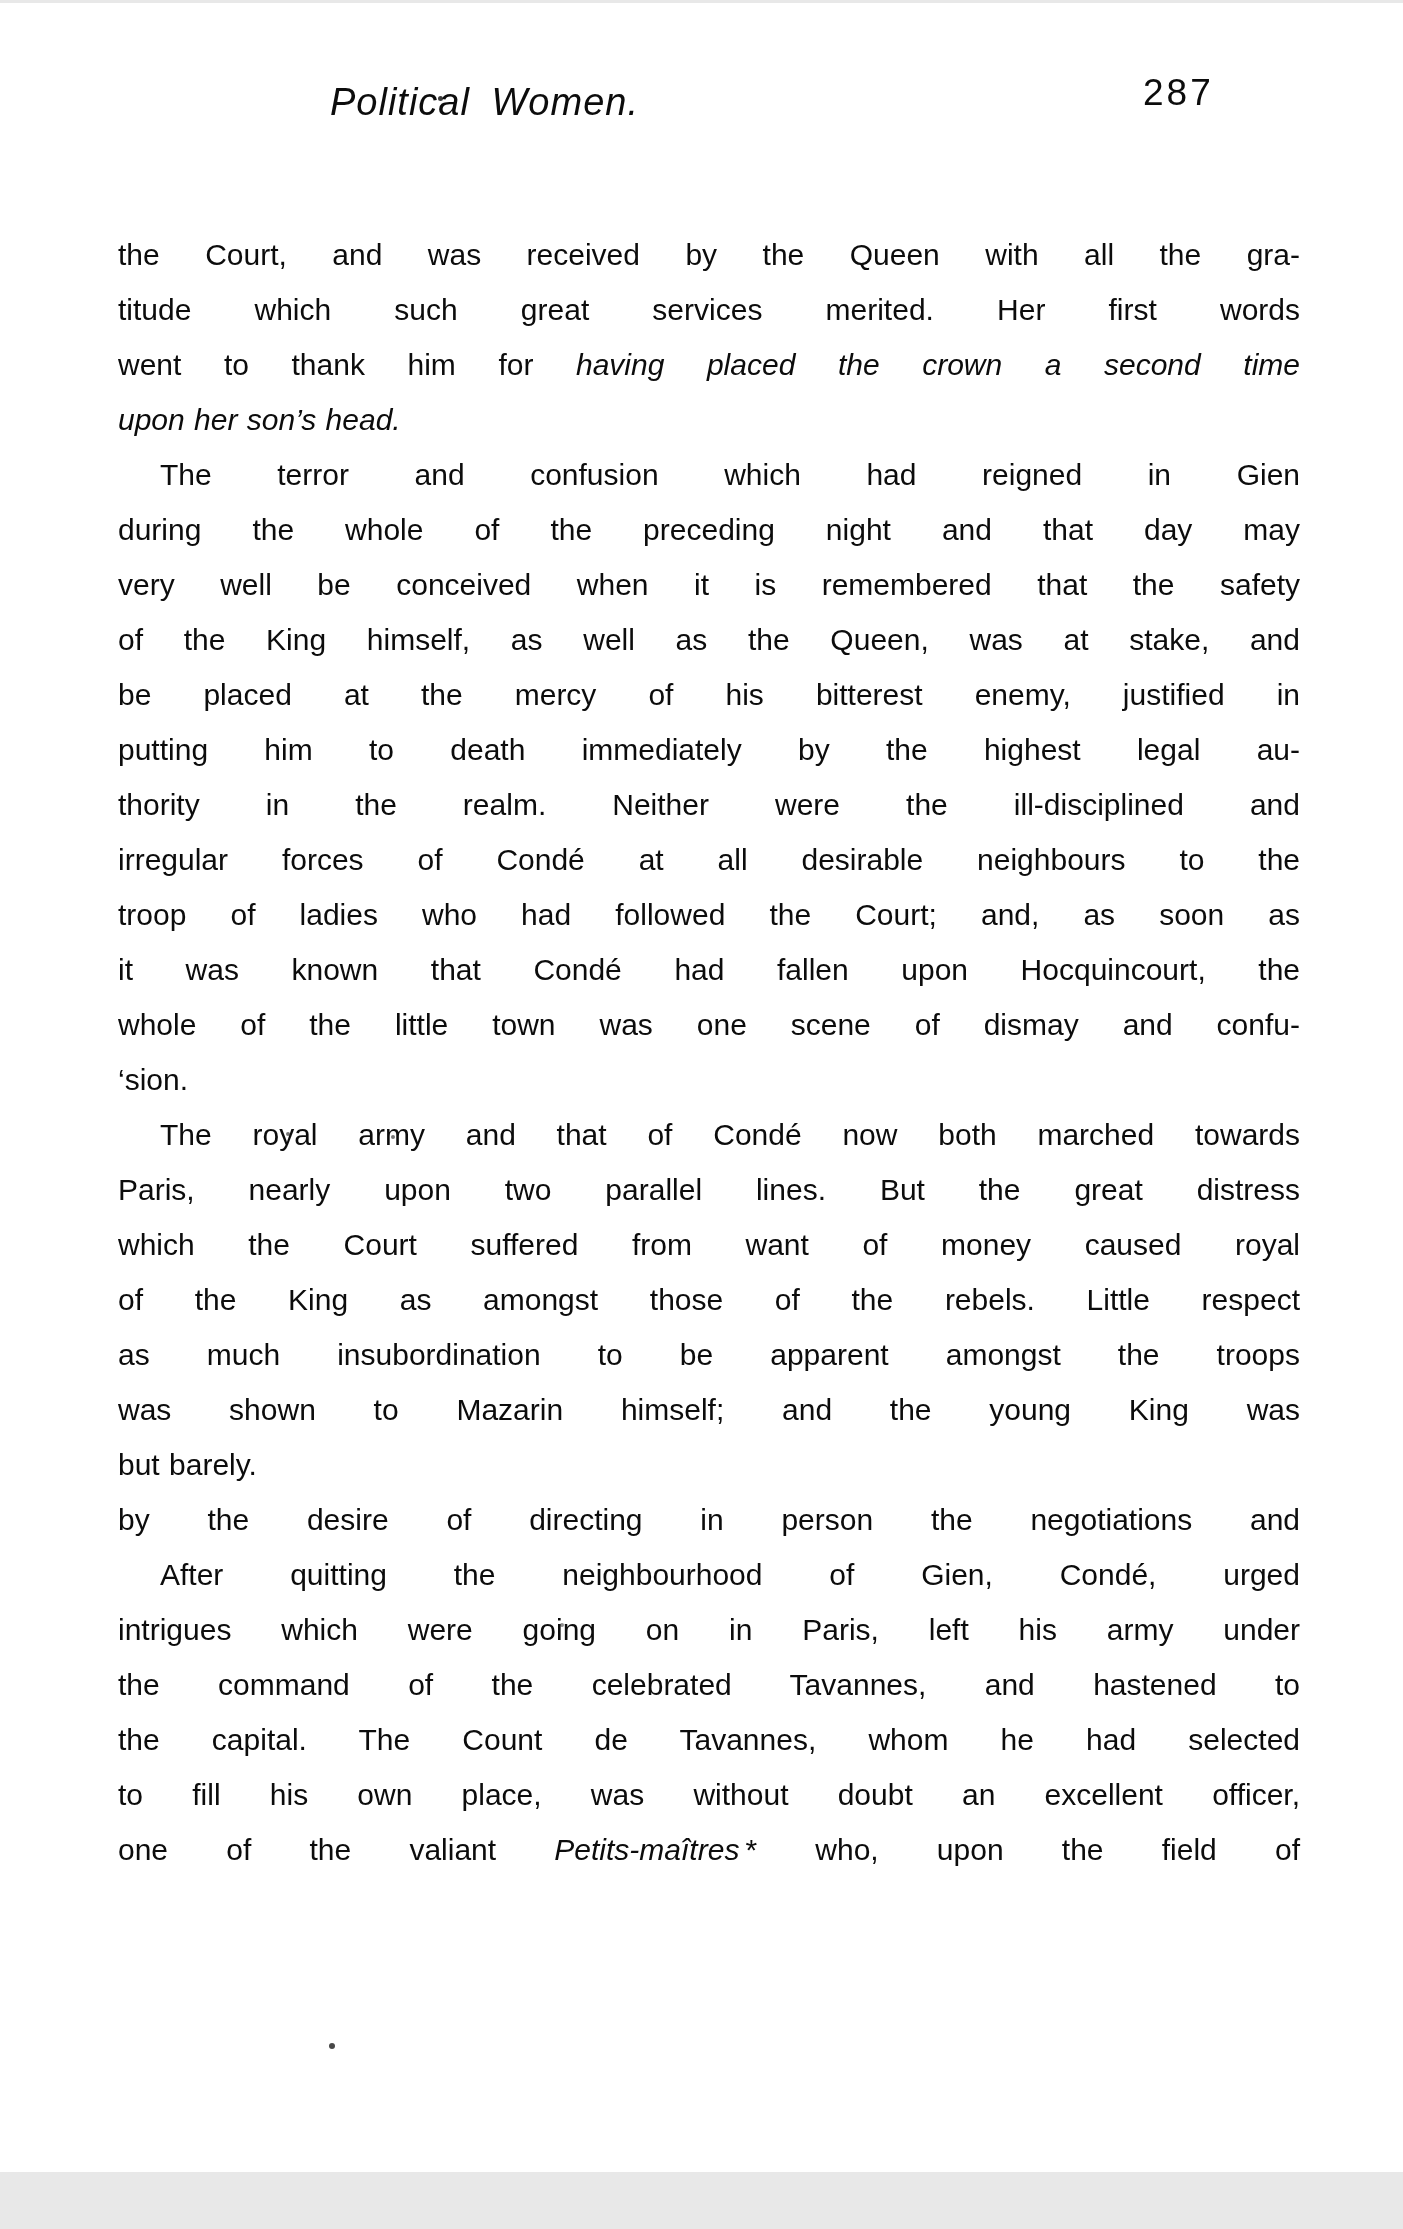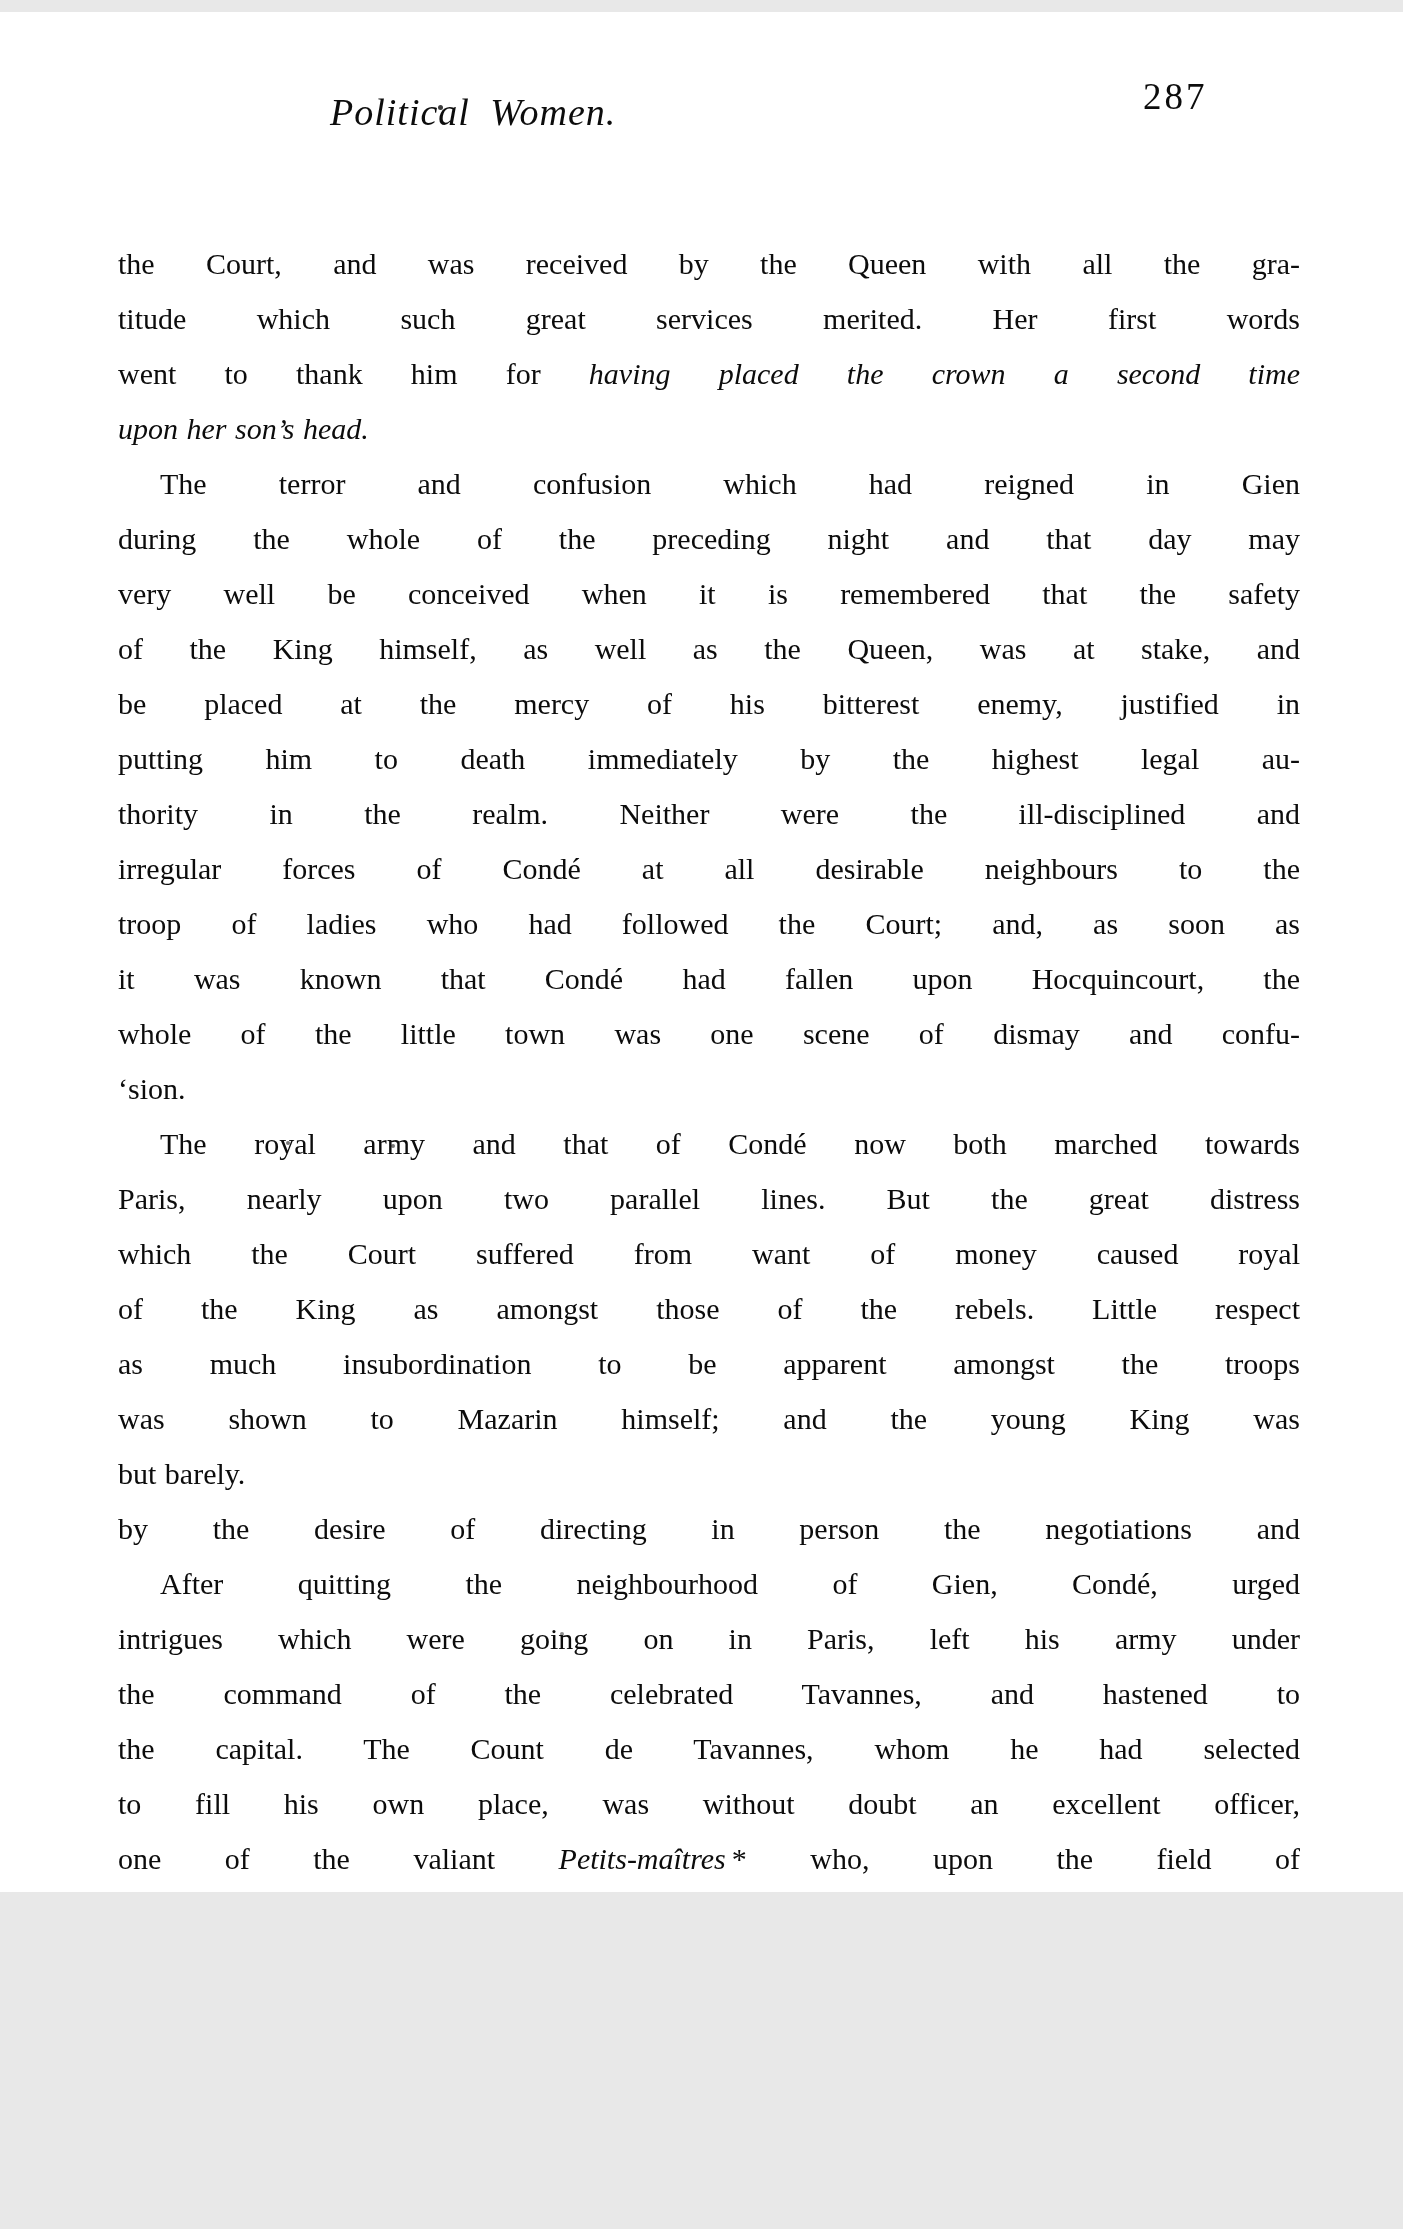--- a/index.html
+++ b/index.html
@@ -1,39 +1,39 @@
 <!DOCTYPE html>
 <html><head>
 <meta charset="utf-8">
 <style>
   html, body { margin: 0; padding: 0; background: #e8e8e8; }
   .page {
     position: relative;
     width: 1403px;
-    height: 1880px;
-    margin: 12px auto;
+    height: 2169px;
+    margin: 3px auto;
     background: #ffffff;
     color: #0c0c0c;
-    font-family: Liberation Serif, serif;
+    font-family: Liberation Sans, sans-serif;
     overflow: hidden;
   }
   
   .running-header-title {
     position: absolute;
     top: 78px;
     left: 330px;
     font-style: italic;
     font-size: 38px;
     letter-spacing: 1px;
     word-spacing: 10px;
     white-space: nowrap;
   }
   .page-number {
     position: absolute;
-    top: 63px;
+    top: 69px;
     left: 1143px;
     font-size: 37px;
     letter-spacing: 3px;
   }
   
   .text-body {
     position: absolute;
     left: 118px;
     top: 224px;
     width: 1182px;

